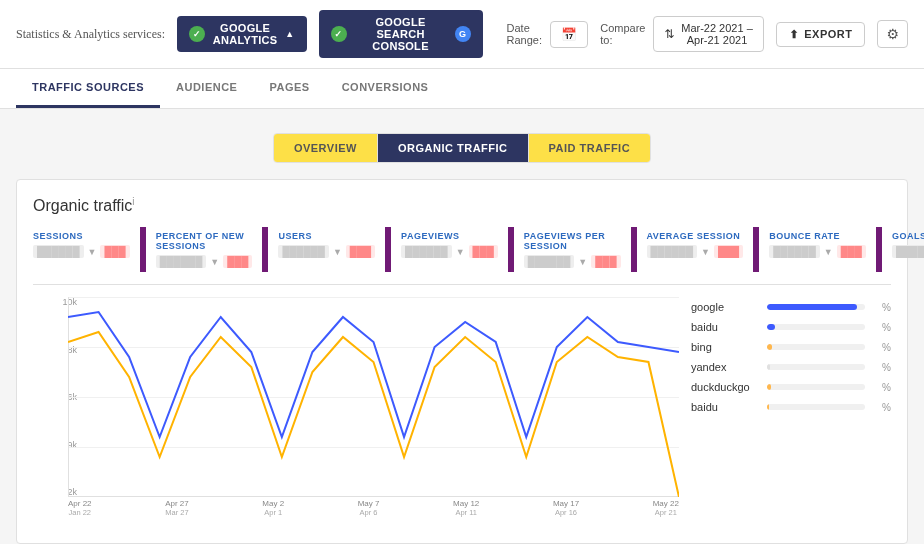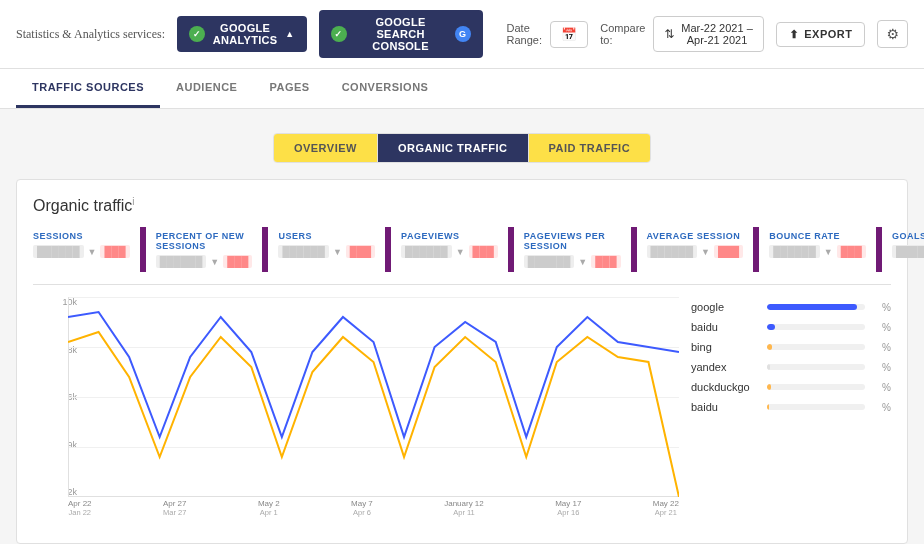--- a/index.html
+++ b/index.html
@@ -516,21 +516,21 @@
             </div>
             <div class="x-label">
               <div class="x-label-top">May 2</div>
               <div class="x-label-bottom">Apr 1</div>
             </div>
             <div class="x-label">
               <div class="x-label-top">May 7</div>
               <div class="x-label-bottom">Apr 6</div>
             </div>
             <div class="x-label">
-              <div class="x-label-top">January 12</div>
+              <div class="x-label-top">May 12</div>
               <div class="x-label-bottom">Apr 11</div>
             </div>
             <div class="x-label">
               <div class="x-label-top">May 17</div>
               <div class="x-label-bottom">Apr 16</div>
             </div>
             <div class="x-label">
               <div class="x-label-top">May 22</div>
               <div class="x-label-bottom">Apr 21</div>
             </div>

